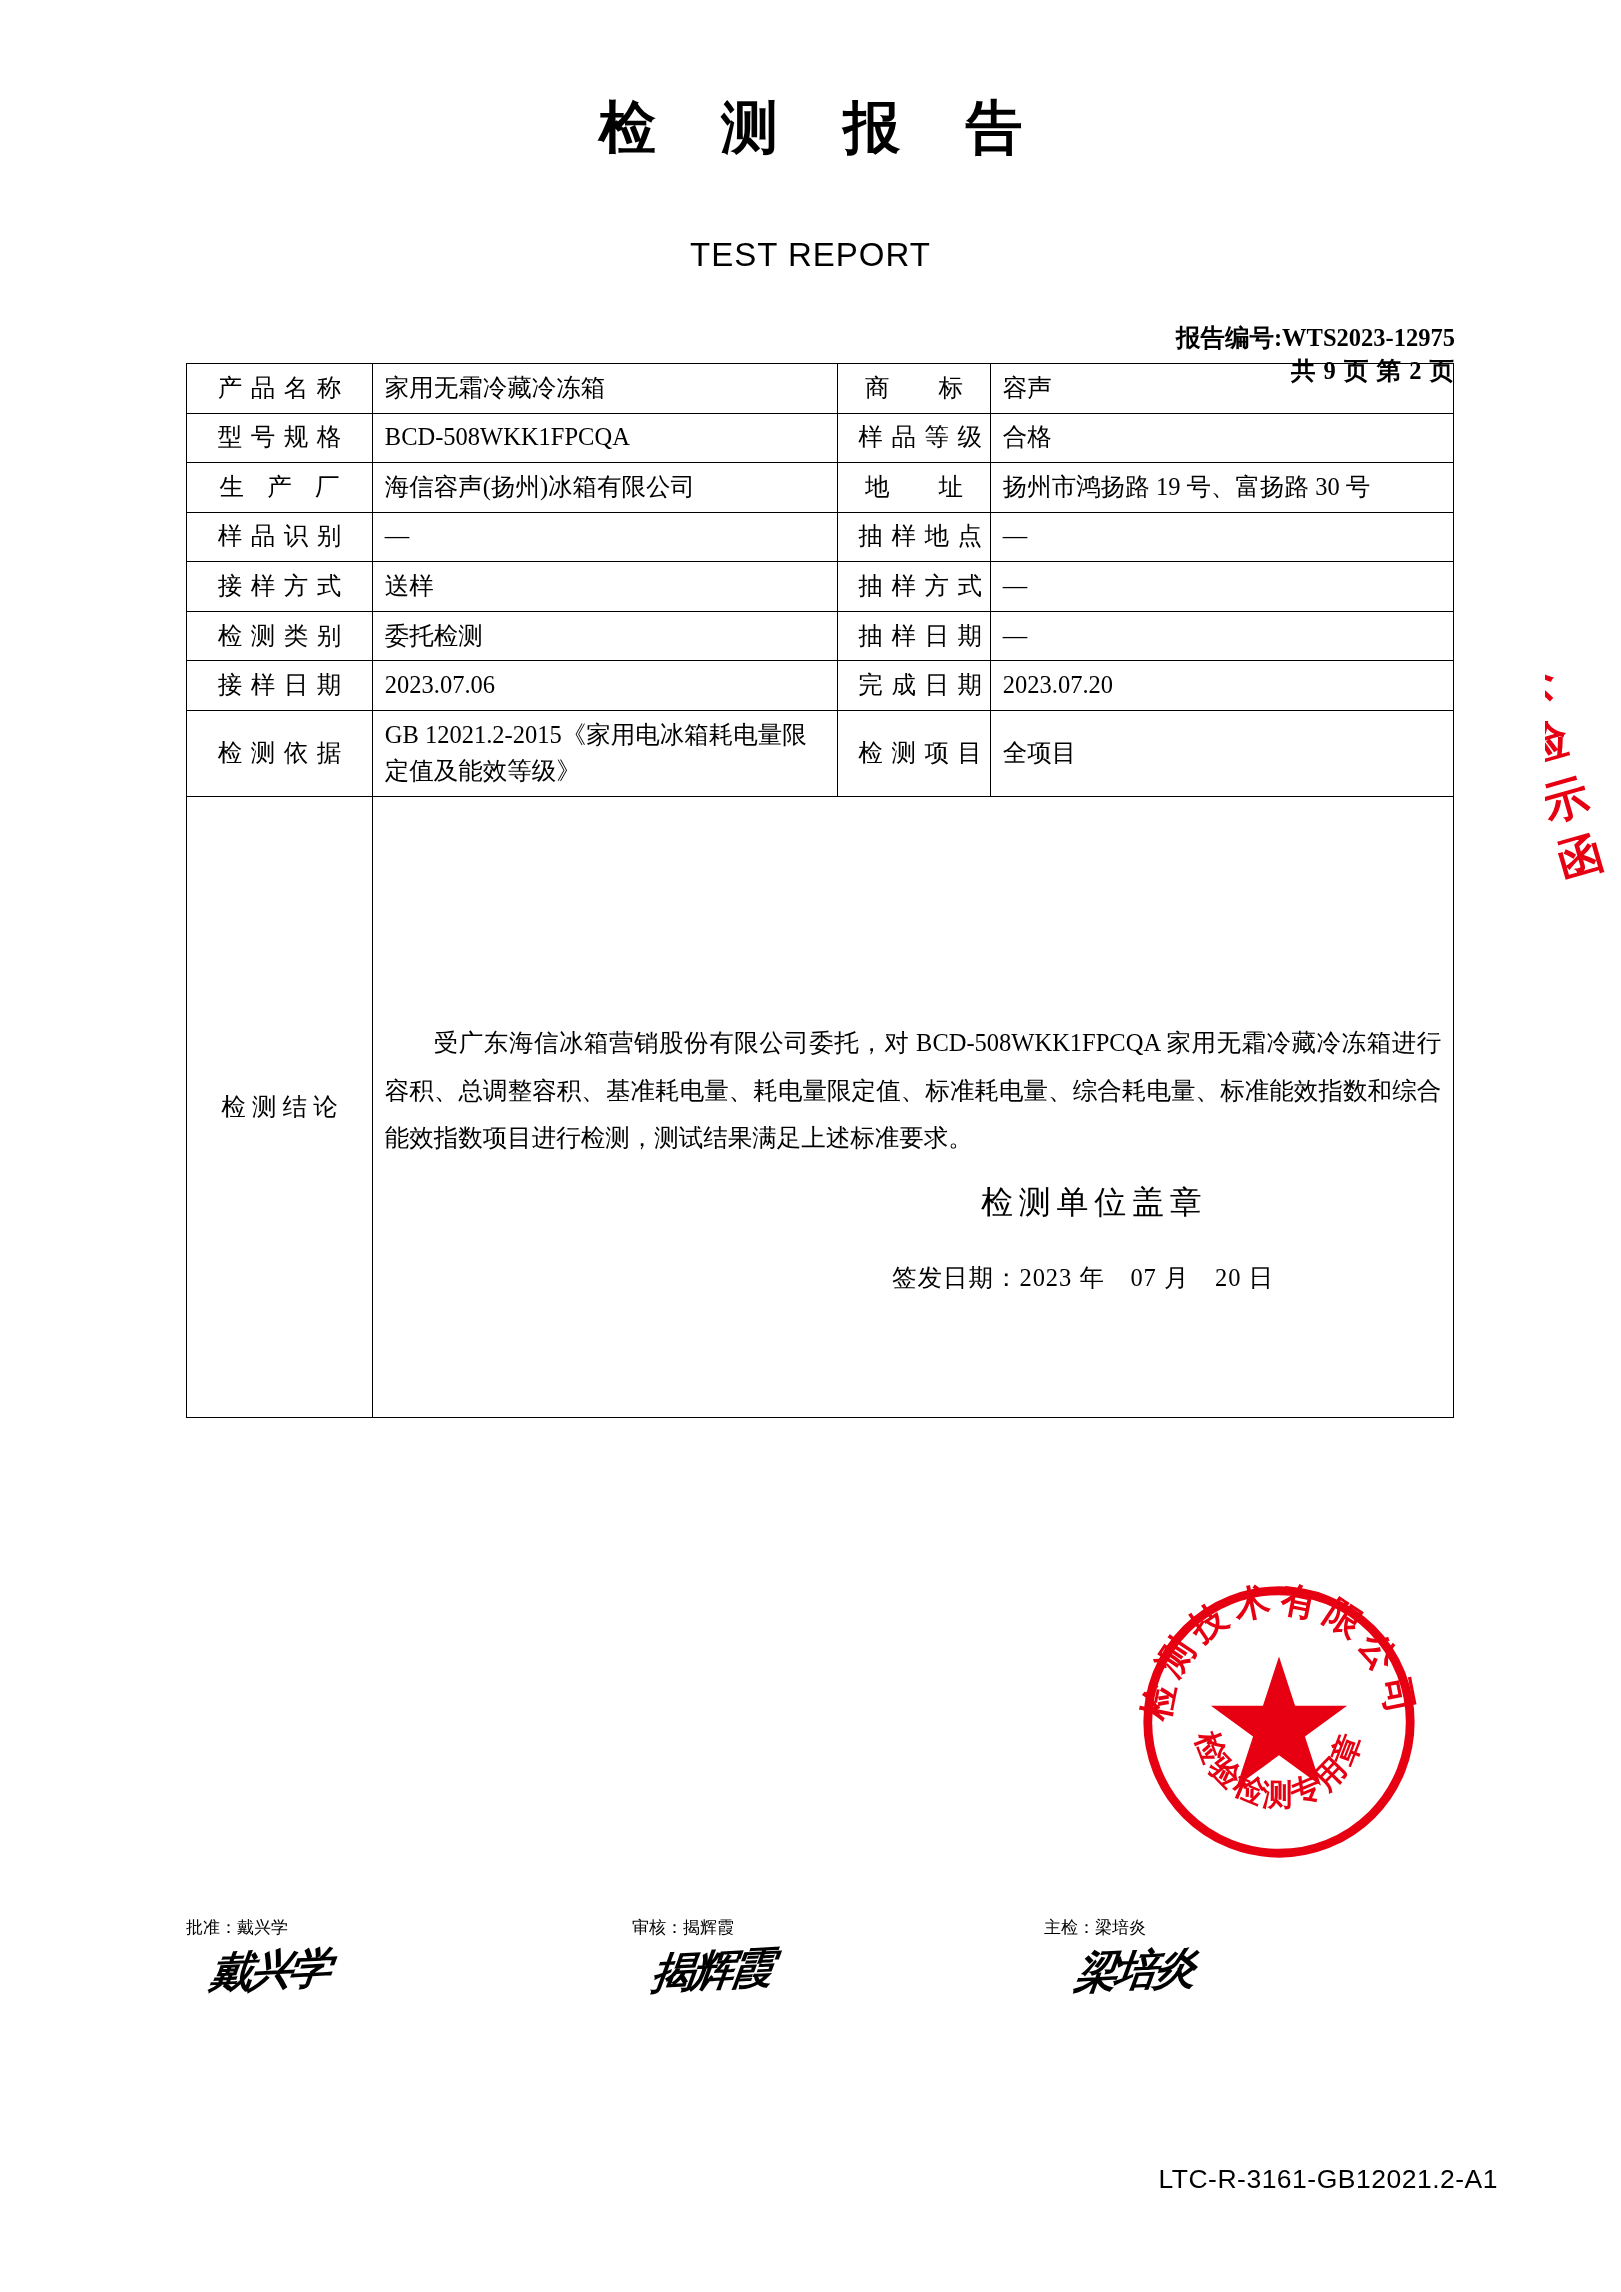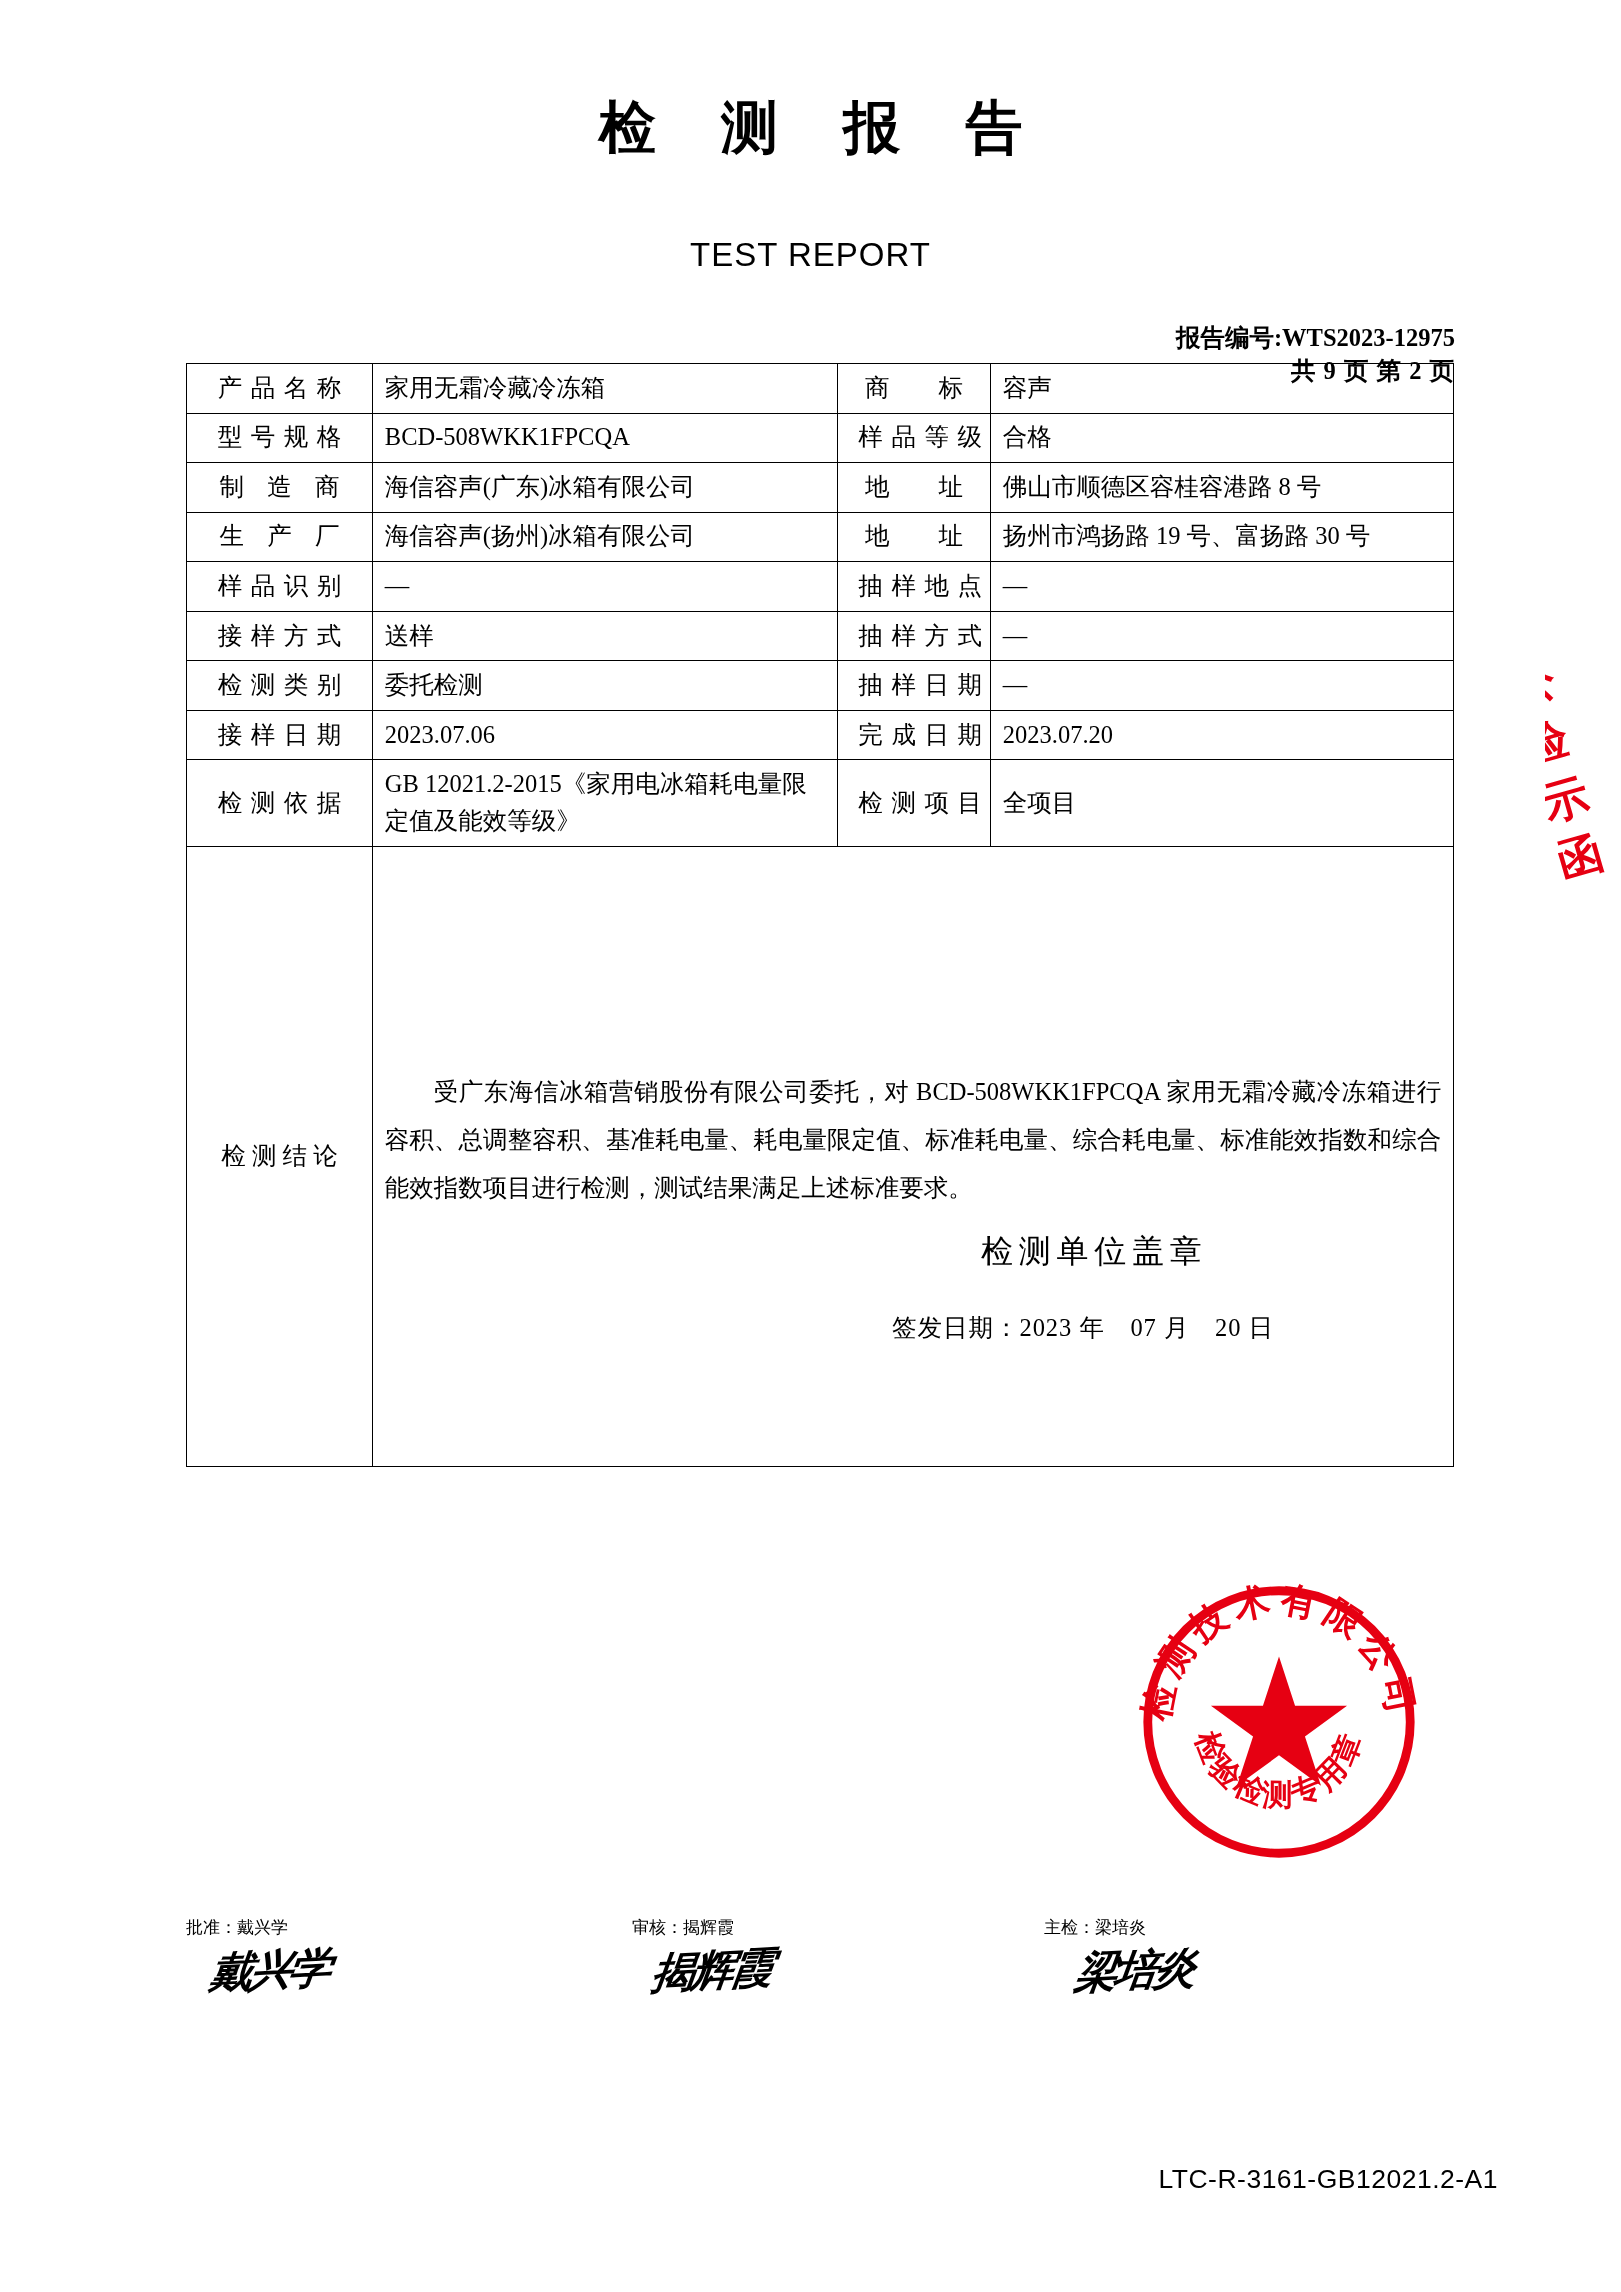--- a/index.html
+++ b/index.html
@@ -223,26 +223,20 @@
         <td class="lbl sp2">产品名称</td>
         <td class="val">家用无霜冷藏冷冻箱</td>
         <td class="lbl">商　　标</td>
         <td class="val">容声</td>
       </tr>
       <tr>
         <td class="lbl sp2">型号规格</td>
         <td class="val">BCD-508WKK1FPCQA</td>
         <td class="lbl sp2">样品等级</td>
         <td class="val">合格</td>
-      </tr>
-      <tr>
-        <td class="lbl sp2">制 造 商</td>
-        <td class="val">海信容声(广东)冰箱有限公司</td>
-        <td class="lbl">地　　址</td>
-        <td class="val">佛山市顺德区容桂容港路 8 号</td>
       </tr>
       <tr>
         <td class="lbl sp2">生 产 厂</td>
         <td class="val">海信容声(扬州)冰箱有限公司</td>
         <td class="lbl">地　　址</td>
         <td class="val nowrapcell">扬州市鸿扬路 19 号、富扬路 30 号</td>
       </tr>
       <tr>
         <td class="lbl sp2">样品识别</td>
         <td class="val">—</td>

